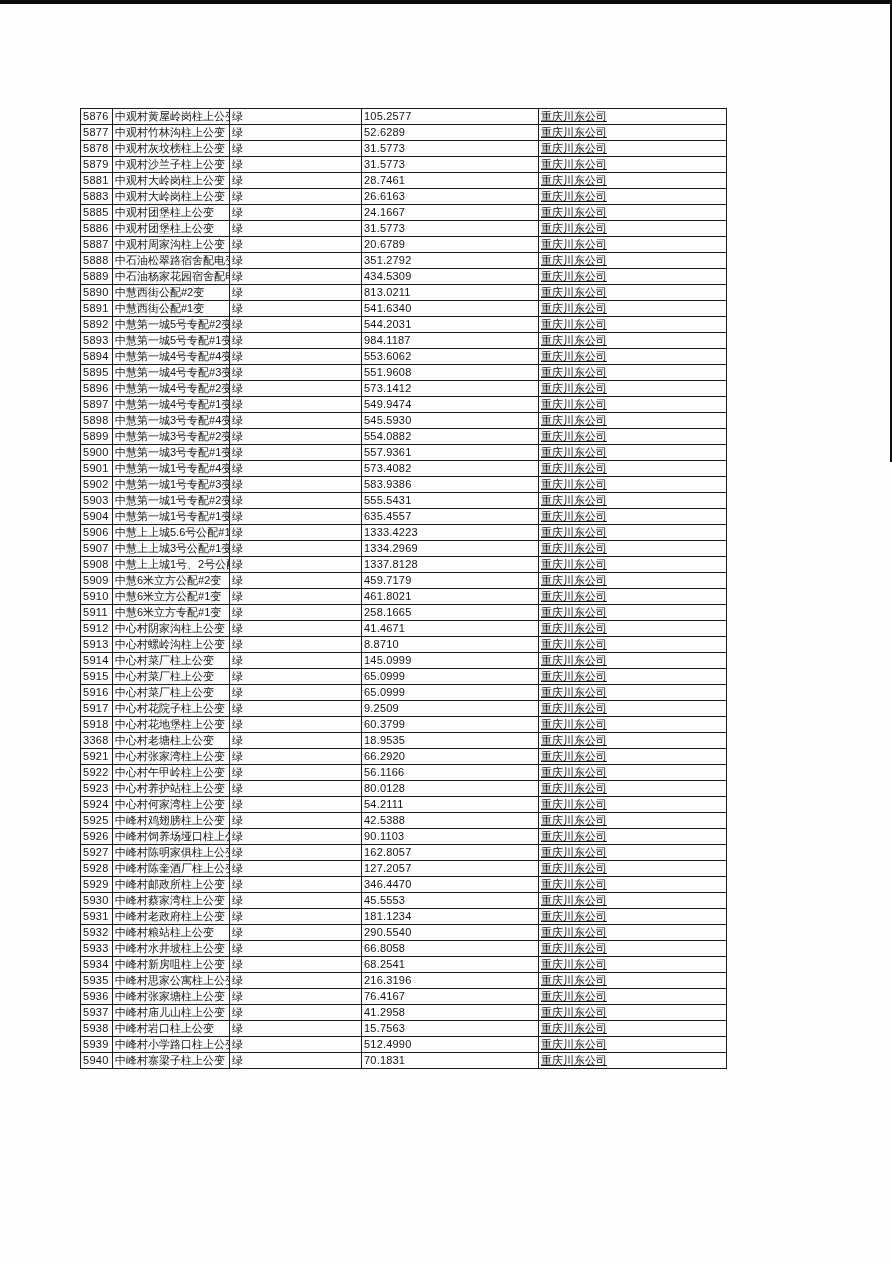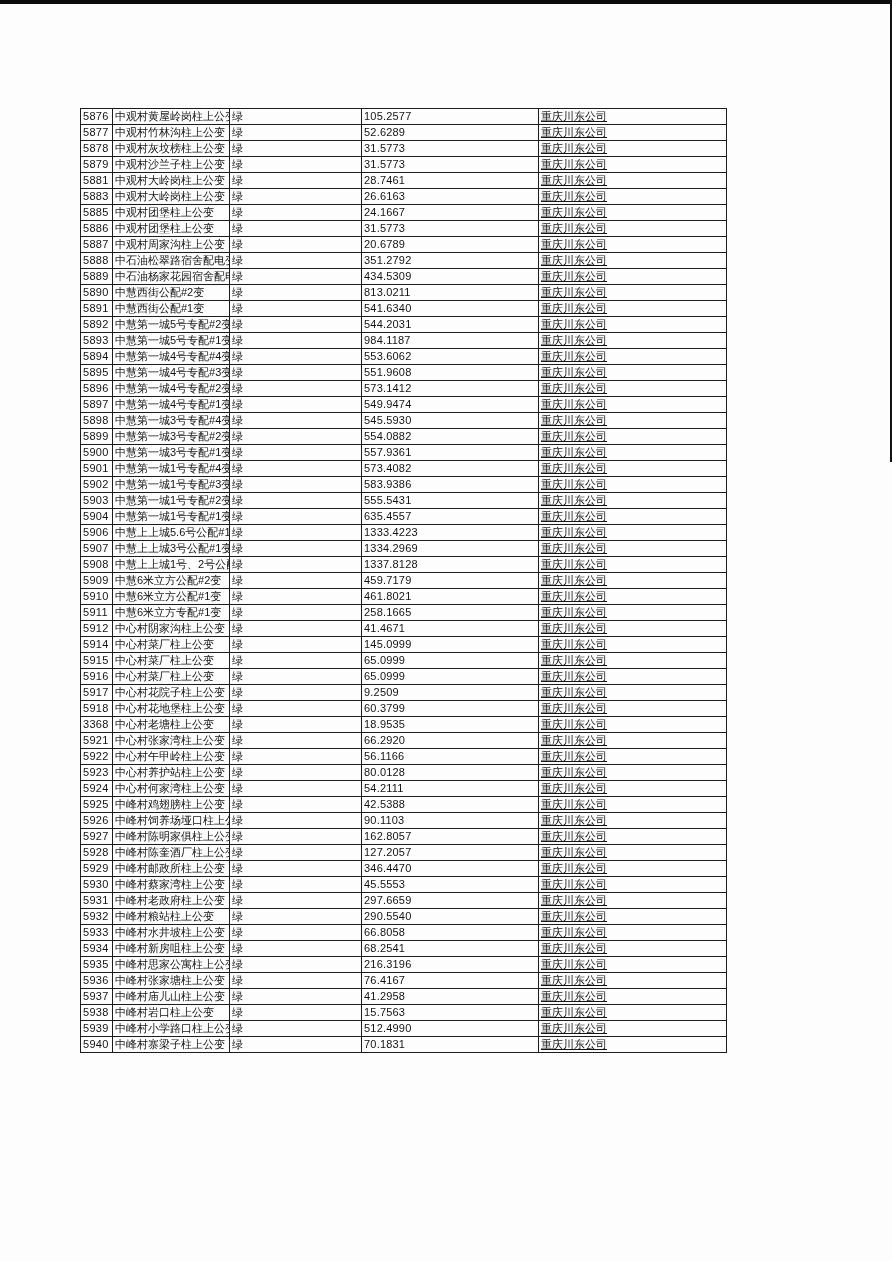--- a/index.html
+++ b/index.html
@@ -327,20 +327,27 @@
   </tr>
 
   <tr>
     <td class="c-id">5912</td>
     <td class="c-name">中心村阴家沟柱上公变</td>
     <td class="c-status">绿</td>
     <td class="c-value">41.4671</td>
     <td class="c-company">重庆川东公司</td>
   </tr>
 
+  <tr>
+    <td class="c-id">5913</td>
+    <td class="c-name">中心村螺岭沟柱上公变</td>
+    <td class="c-status">绿</td>
+    <td class="c-value">8.8710</td>
+    <td class="c-company">重庆川东公司</td>
+  </tr>
 
   <tr>
     <td class="c-id">5914</td>
     <td class="c-name">中心村菜厂柱上公变</td>
     <td class="c-status">绿</td>
     <td class="c-value">145.0999</td>
     <td class="c-company">重庆川东公司</td>
   </tr>
 
   <tr>
@@ -461,21 +468,21 @@
     <td class="c-name">中峰村蔡家湾柱上公变</td>
     <td class="c-status">绿</td>
     <td class="c-value">45.5553</td>
     <td class="c-company">重庆川东公司</td>
   </tr>
 
   <tr>
     <td class="c-id">5931</td>
     <td class="c-name">中峰村老政府柱上公变</td>
     <td class="c-status">绿</td>
-    <td class="c-value">297.6659</td>
+    <td class="c-value">181.1234</td>
     <td class="c-company">重庆川东公司</td>
   </tr>
 
   <tr>
     <td class="c-id">5932</td>
     <td class="c-name">中峰村粮站柱上公变</td>
     <td class="c-status">绿</td>
     <td class="c-value">290.5540</td>
     <td class="c-company">重庆川东公司</td>
   </tr>

